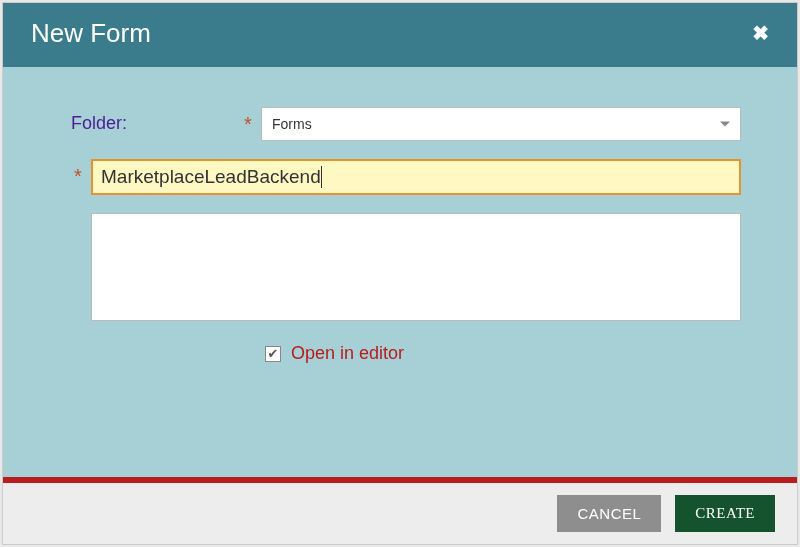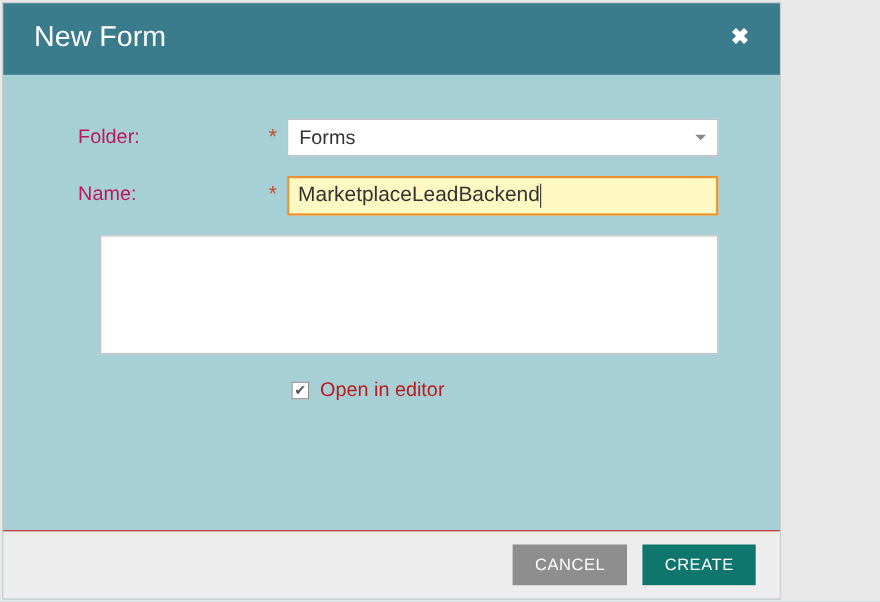--- a/index.html
+++ b/index.html
@@ -11,21 +11,21 @@
       font-family: "Segoe UI", Arial, sans-serif;
       background: #e8e8e8;
       width: 800px;
       height: 547px;
       position: relative;
     }
     .dialog {
       position: absolute;
       top: 2px;
       left: 2px;
-      width: 708px;
+      width: 796px;
       height: 543px;
       background: #a6cfd6;
       border: 1px solid #ccc;
       display: flex;
       flex-direction: column;
     }
     .dialog-header {
       background: #3a7c8c;
       color: #fff;
       padding: 14px 20px 18px 28px;
@@ -49,21 +49,21 @@
       flex: 1;
       padding: 40px 56px 20px 68px;
     }
     .form-row {
       display: flex;
       align-items: flex-start;
       margin-bottom: 18px;
     }
     .form-label {
       width: 170px;
-      color: #be185d;
+      color: #4c1d95;
       font-size: 18px;
       padding-top: 6px;
     }
     .required {
       color: #c05030;
       font-size: 20px;
       margin-right: 6px;
       display: inline-block;
       width: 14px;
       text-align: center;
@@ -82,21 +82,21 @@
       background: #fff;
       border: 1px solid #bbb;
       height: 34px;
       display: flex;
       align-items: center;
       padding: 0 10px;
       position: relative;
       cursor: pointer;
     }
     .select-value {
-      font-size: 18px;
+      font-size: 14px;
       color: #333;
     }
     .select-caret {
       position: absolute;
       right: 10px;
       top: 50%;
       transform: translateY(-50%);
       width: 0;
       height: 0;
       border-left: 5px solid transparent;
@@ -157,40 +157,41 @@
       color: #555;
       line-height: 1;
     }
     .checkbox-label {
       color: #b91c1c;
       font-size: 18px;
       cursor: pointer;
     }
     .dialog-footer {
       background: #ededed;
-      border-top: 1px solid #b91c1c;
+      border-top: 6px solid #b91c1c;
       padding: 12px 22px;
       display: flex;
       justify-content: flex-end;
       gap: 14px;
     }
     .btn {
       border: none;
       padding: 10px 20px;
       font-size: 15px;
       letter-spacing: 0.5px;
       cursor: pointer;
       color: #fff;
       font-family: inherit;
     }
     .btn-cancel {
       background: #8e8e8e;
     }
     .btn-create {
-      background: #0f766e;
+      background: #14532d;
+      font-family: Liberation Serif, serif;
     }
   </style>
 </head>
 <body>
 
 <div class="dialog">
   <div class="dialog-header">
     <span class="title">New Form</span>
     <span class="close-icon">✖</span>
   </div>
@@ -202,21 +203,20 @@
       <div class="form-control-wrap">
         <span class="required">*</span>
         <div class="select-box">
           <span class="select-value">Forms</span>
           <span class="select-caret"></span>
         </div>
       </div>
     </div>
 
     <div class="form-row">
-      <div class="form-label">Name:</div>
       <div class="form-control-wrap">
         <span class="required">*</span>
         <div class="text-input">
           <span>MarketplaceLeadBackend</span>
             <span class="cursor"></span>
         </div>
       </div>
     </div>
 
     <div class="form-row">

